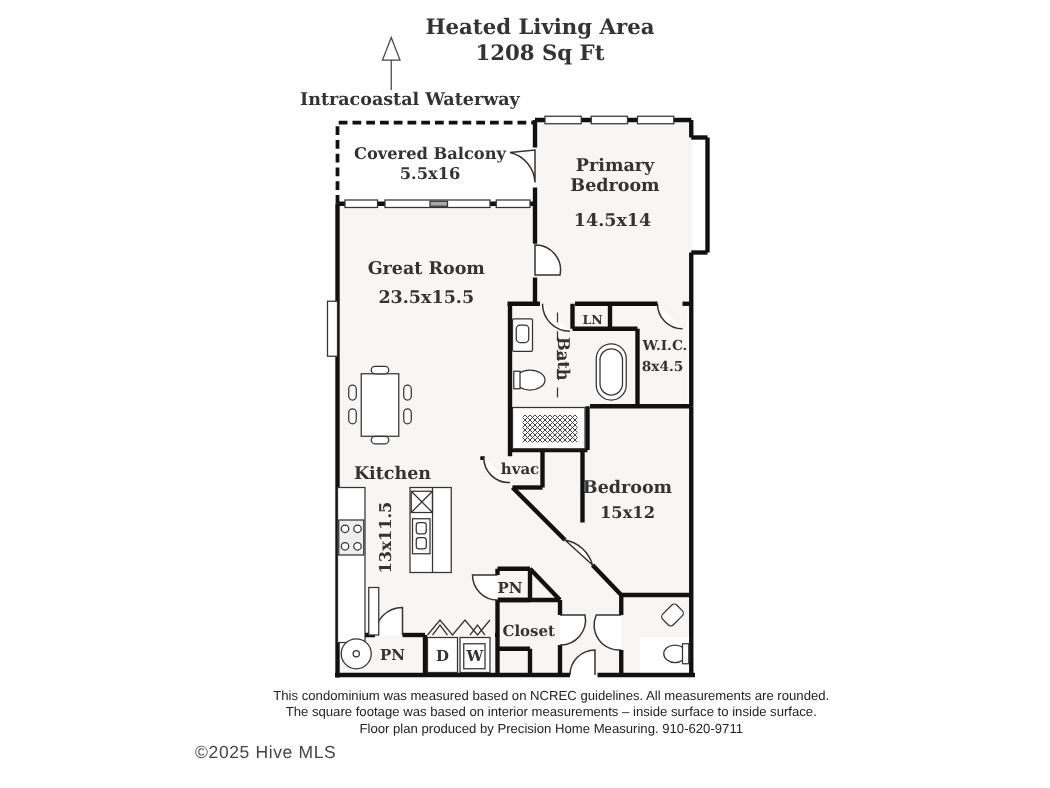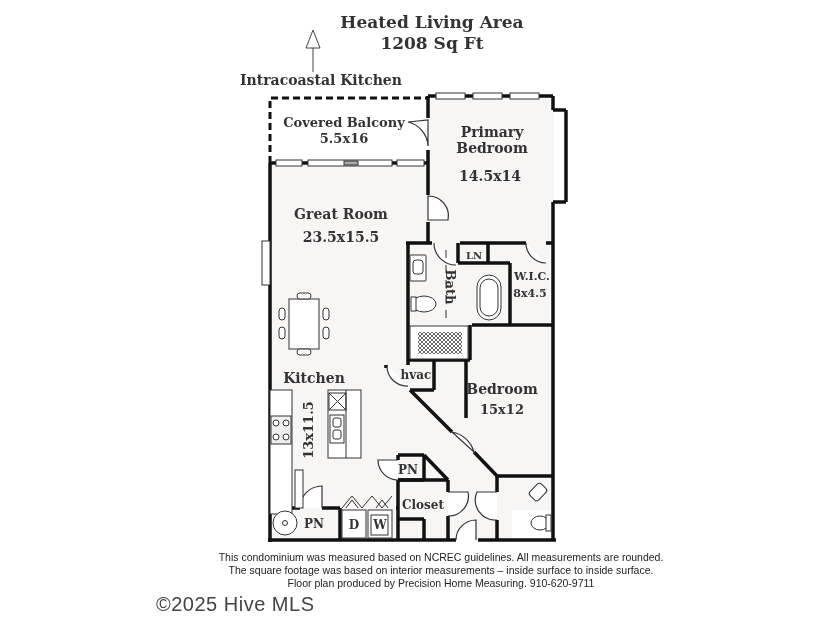--- a/index.html
+++ b/index.html
@@ -7,28 +7,28 @@
   .title { position: absolute; left: 0; width: 840px; text-align: center; font-weight: bold; color: #333; font-size: 17px; font-family: "DejaVu Serif", serif; }
   .title1 { top: 12px; left: 12px; }
   .title2 { top: 33px; left: 12px; }
   .compass-label { position: absolute; left: 240px; top: 72px; font-weight: bold; font-size: 14px; color: #333; font-family: "DejaVu Serif", serif; }
   svg.plan { position: absolute; left: 0; top: 0; }
   .room-label { font-family: "DejaVu Serif", serif; font-weight: bold; fill: #333; }
   .footer { position: absolute; left: 0; width: 840px; text-align: center; font-size: 10.5px; color: #222; font-family: Liberation Sans, sans-serif; line-height: 13px; padding-left: 20px; }
   .footer1 { top: 551px; left: 1px; }
   .footer2 { top: 564px; left: 1px; text-align: center; }
   .footer3 { top: 577px; left: 1px; }
-  .copyright { position: absolute; left: 156px; top: 593px; font-size: 20px; color: #444; font-family: "Liberation Sans", sans-serif; letter-spacing: 0.5px; }
+  .copyright { position: absolute; left: 156px; top: 593px; font-size: 14px; color: #444; font-family: "Liberation Sans", sans-serif; letter-spacing: 0.5px; }
 </style>
 </head>
 <body>
 
 <div class="title title1">Heated Living Area</div>
 <div class="title title2">1208 Sq Ft</div>
-<div class="compass-label">Intracoastal Kitchen</div>
+<div class="compass-label">Intracoastal Waterway</div>
 
 <svg class="plan" width="840" height="630" viewBox="0 0 840 630">
 
   <g>
     <polygon points="313,30 306,48 320,48" fill="#fff" stroke="#444" stroke-width="1"></polygon>
     <line x1="313" y1="48" x2="313" y2="72" stroke="#444" stroke-width="1"></line>
   </g>
 
   <g fill="#f8f6f4">
     <polygon points="270,163 428,163 428,95 554,95 554,243 550,243 550,325 555,325 555,510 512,510 512,540 270,540"></polygon>

